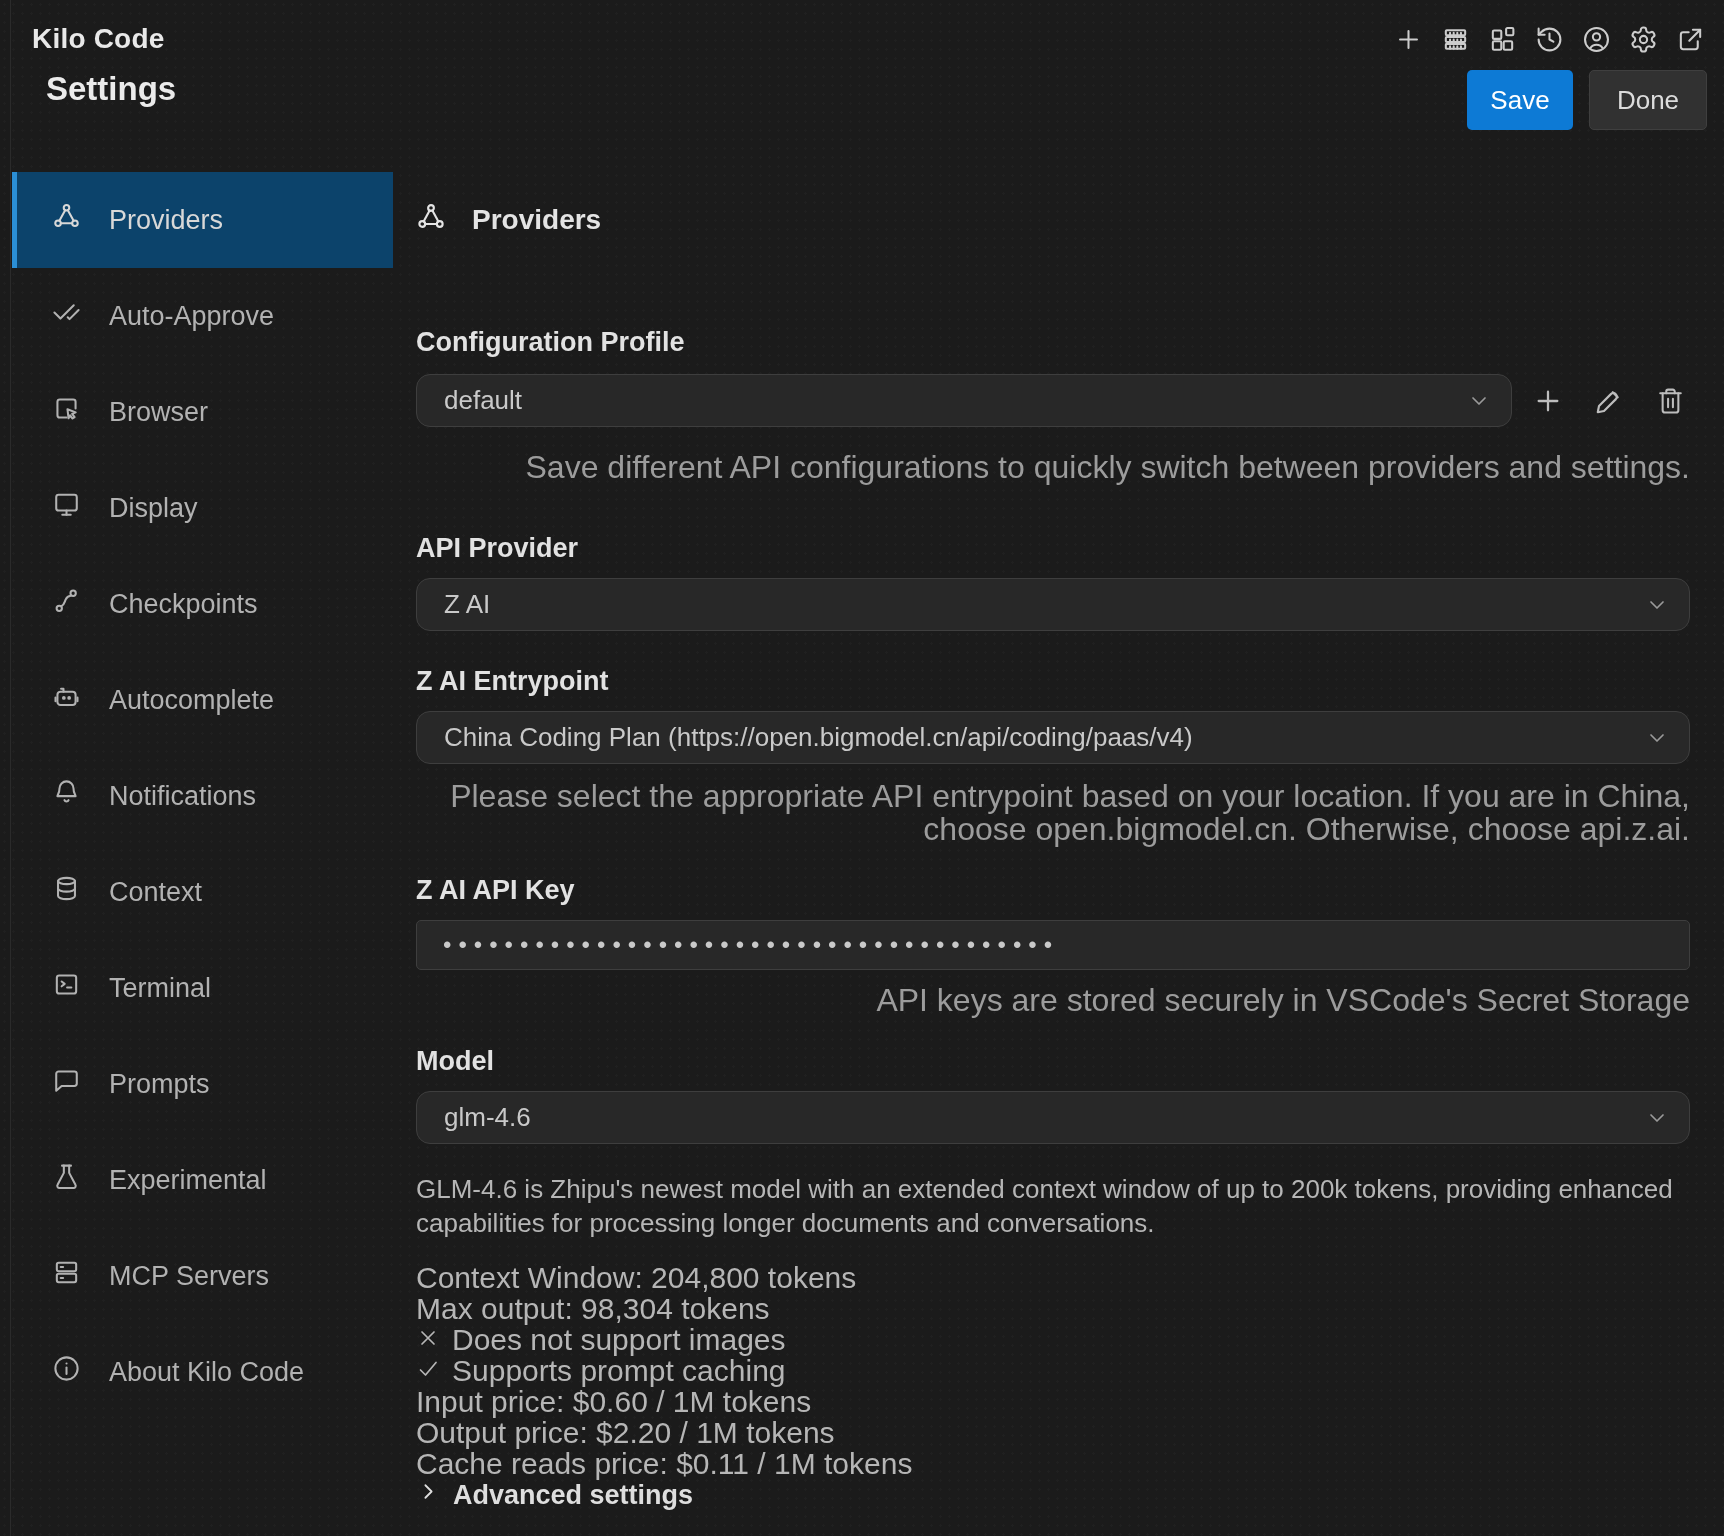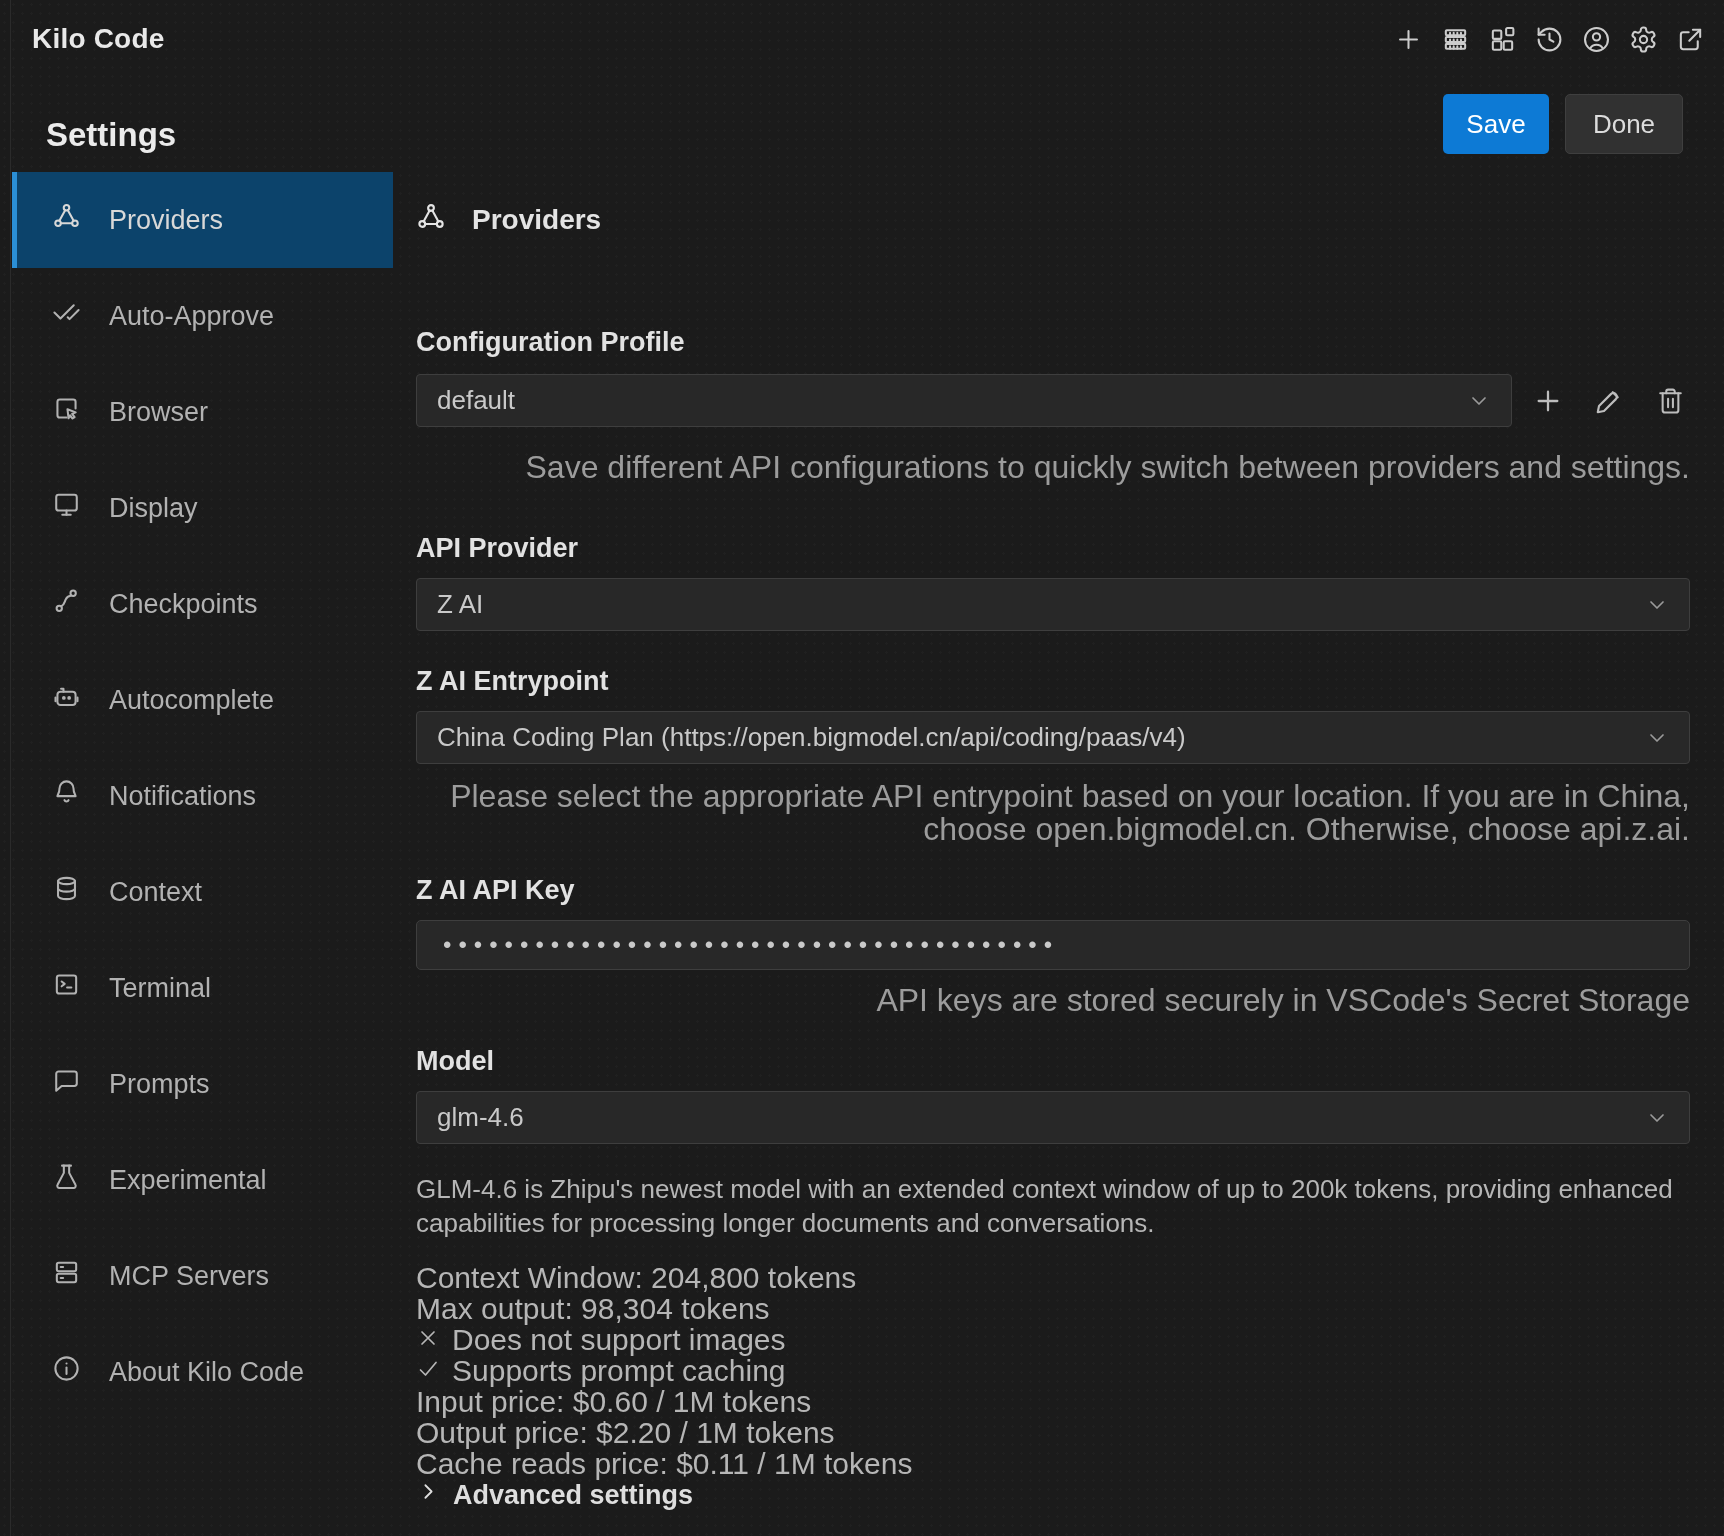--- a/index.html
+++ b/index.html
@@ -13,38 +13,38 @@
     color:#cfcfcf;
   }
   .app::before{content:'';position:absolute;left:10px;top:0;bottom:0;width:1px;background:#2b2b2b;}
   svg.ic{fill:none;stroke:currentColor;stroke-width:1.7;stroke-linecap:round;stroke-linejoin:round;}
   
   .titlebar{height:64px;display:flex;align-items:center;justify-content:space-between;padding:14px 18px 0 32px;}
   .app-title{font-size:28px;font-weight:700;color:#e9e9e9;letter-spacing:.2px;}
   .toolbar{display:flex;align-items:center;gap:15px;color:#cccccc;}
   .tb-btn{width:32px;height:32px;display:flex;align-items:center;justify-content:center;cursor:pointer;}
   
-  .settings-header{height:108px;display:flex;align-items:flex-end;justify-content:space-between;padding:6px 41px 18px 46px;}
+  .settings-header{height:108px;display:flex;align-items:flex-start;justify-content:space-between;padding:6px 17px 18px 46px;}
   .page-title{font-size:33px;font-weight:700;color:#ebebeb;}
   .actions{display:flex;gap:16px;}
   .btn{height:60px;border-radius:5px;font-size:26px;display:flex;align-items:center;justify-content:center;cursor:pointer;border:none;font-family:inherit;}
   .btn-save{width:106px;background:#0d7ad5;color:#ffffff;}
   .btn-done{width:118px;background:#313131;color:#dcdcdc;border:1px solid #3f3f3f;}
   
   .content{display:flex;height:1364px;}
   .sidebar{width:381px;margin-left:12px;flex:none;}
   .nav-item{height:96px;display:flex;align-items:center;gap:28px;padding-left:40px;color:#b2b2b2;font-size:27px;cursor:pointer;}
   .nav-item svg{flex:none;}
   .nav-item.active{background:#0c436b;color:#d8d8d8;border-left:5px solid #2b8fd6;padding-left:35px;}
   
   .panel{flex:1;padding:0 34px 0 23px;overflow:hidden;}
   .panel-header{display:flex;align-items:center;gap:26px;height:96px;color:#e4e4e4;font-size:28px;font-weight:700;}
   .field-label{font-size:27px;font-weight:600;color:#e2e2e2;line-height:32px;}
-  .select{height:53px;background:#282828;border:1px solid #3e3e3e;border-radius:4px;display:flex;align-items:center;
-          padding:0 64px 0 20px;font-size:26px;color:#c9c9c9;position:relative;cursor:pointer;}
+  .select{height:53px;background:#282828;border:1px solid #3e3e3e;border-radius:14px;display:flex;align-items:center;
+          padding:0 64px 0 27px;font-size:26px;color:#c9c9c9;position:relative;cursor:pointer;}
   .select .chev{position:absolute;right:20px;top:14px;color:#9a9a9a;}
   .helper{font-size:32px;color:#9c9c9c;line-height:33px;text-align:right;}
   .profile-row{display:flex;align-items:center;}
   .profile-row .select{width:1096px;flex:none;}
   .profile-actions{display:flex;gap:27px;margin-left:19px;color:#bdbdbd;align-items:center;}
   .icon-btn{width:34px;height:34px;display:flex;align-items:center;justify-content:center;cursor:pointer;}
   .text-input{display:block;width:100%;height:50px;background:#282828;border:1px solid #3e3e3e;border-radius:5px;
           padding:0 26px;font-size:24px;letter-spacing:7px;color:#c9c9c9;font-family:inherit;outline:none;}
   .model-desc{font-size:26px;color:#b6b6b6;line-height:34px;}
   .stats{font-size:30px;color:#b6b6b6;line-height:31px;}

